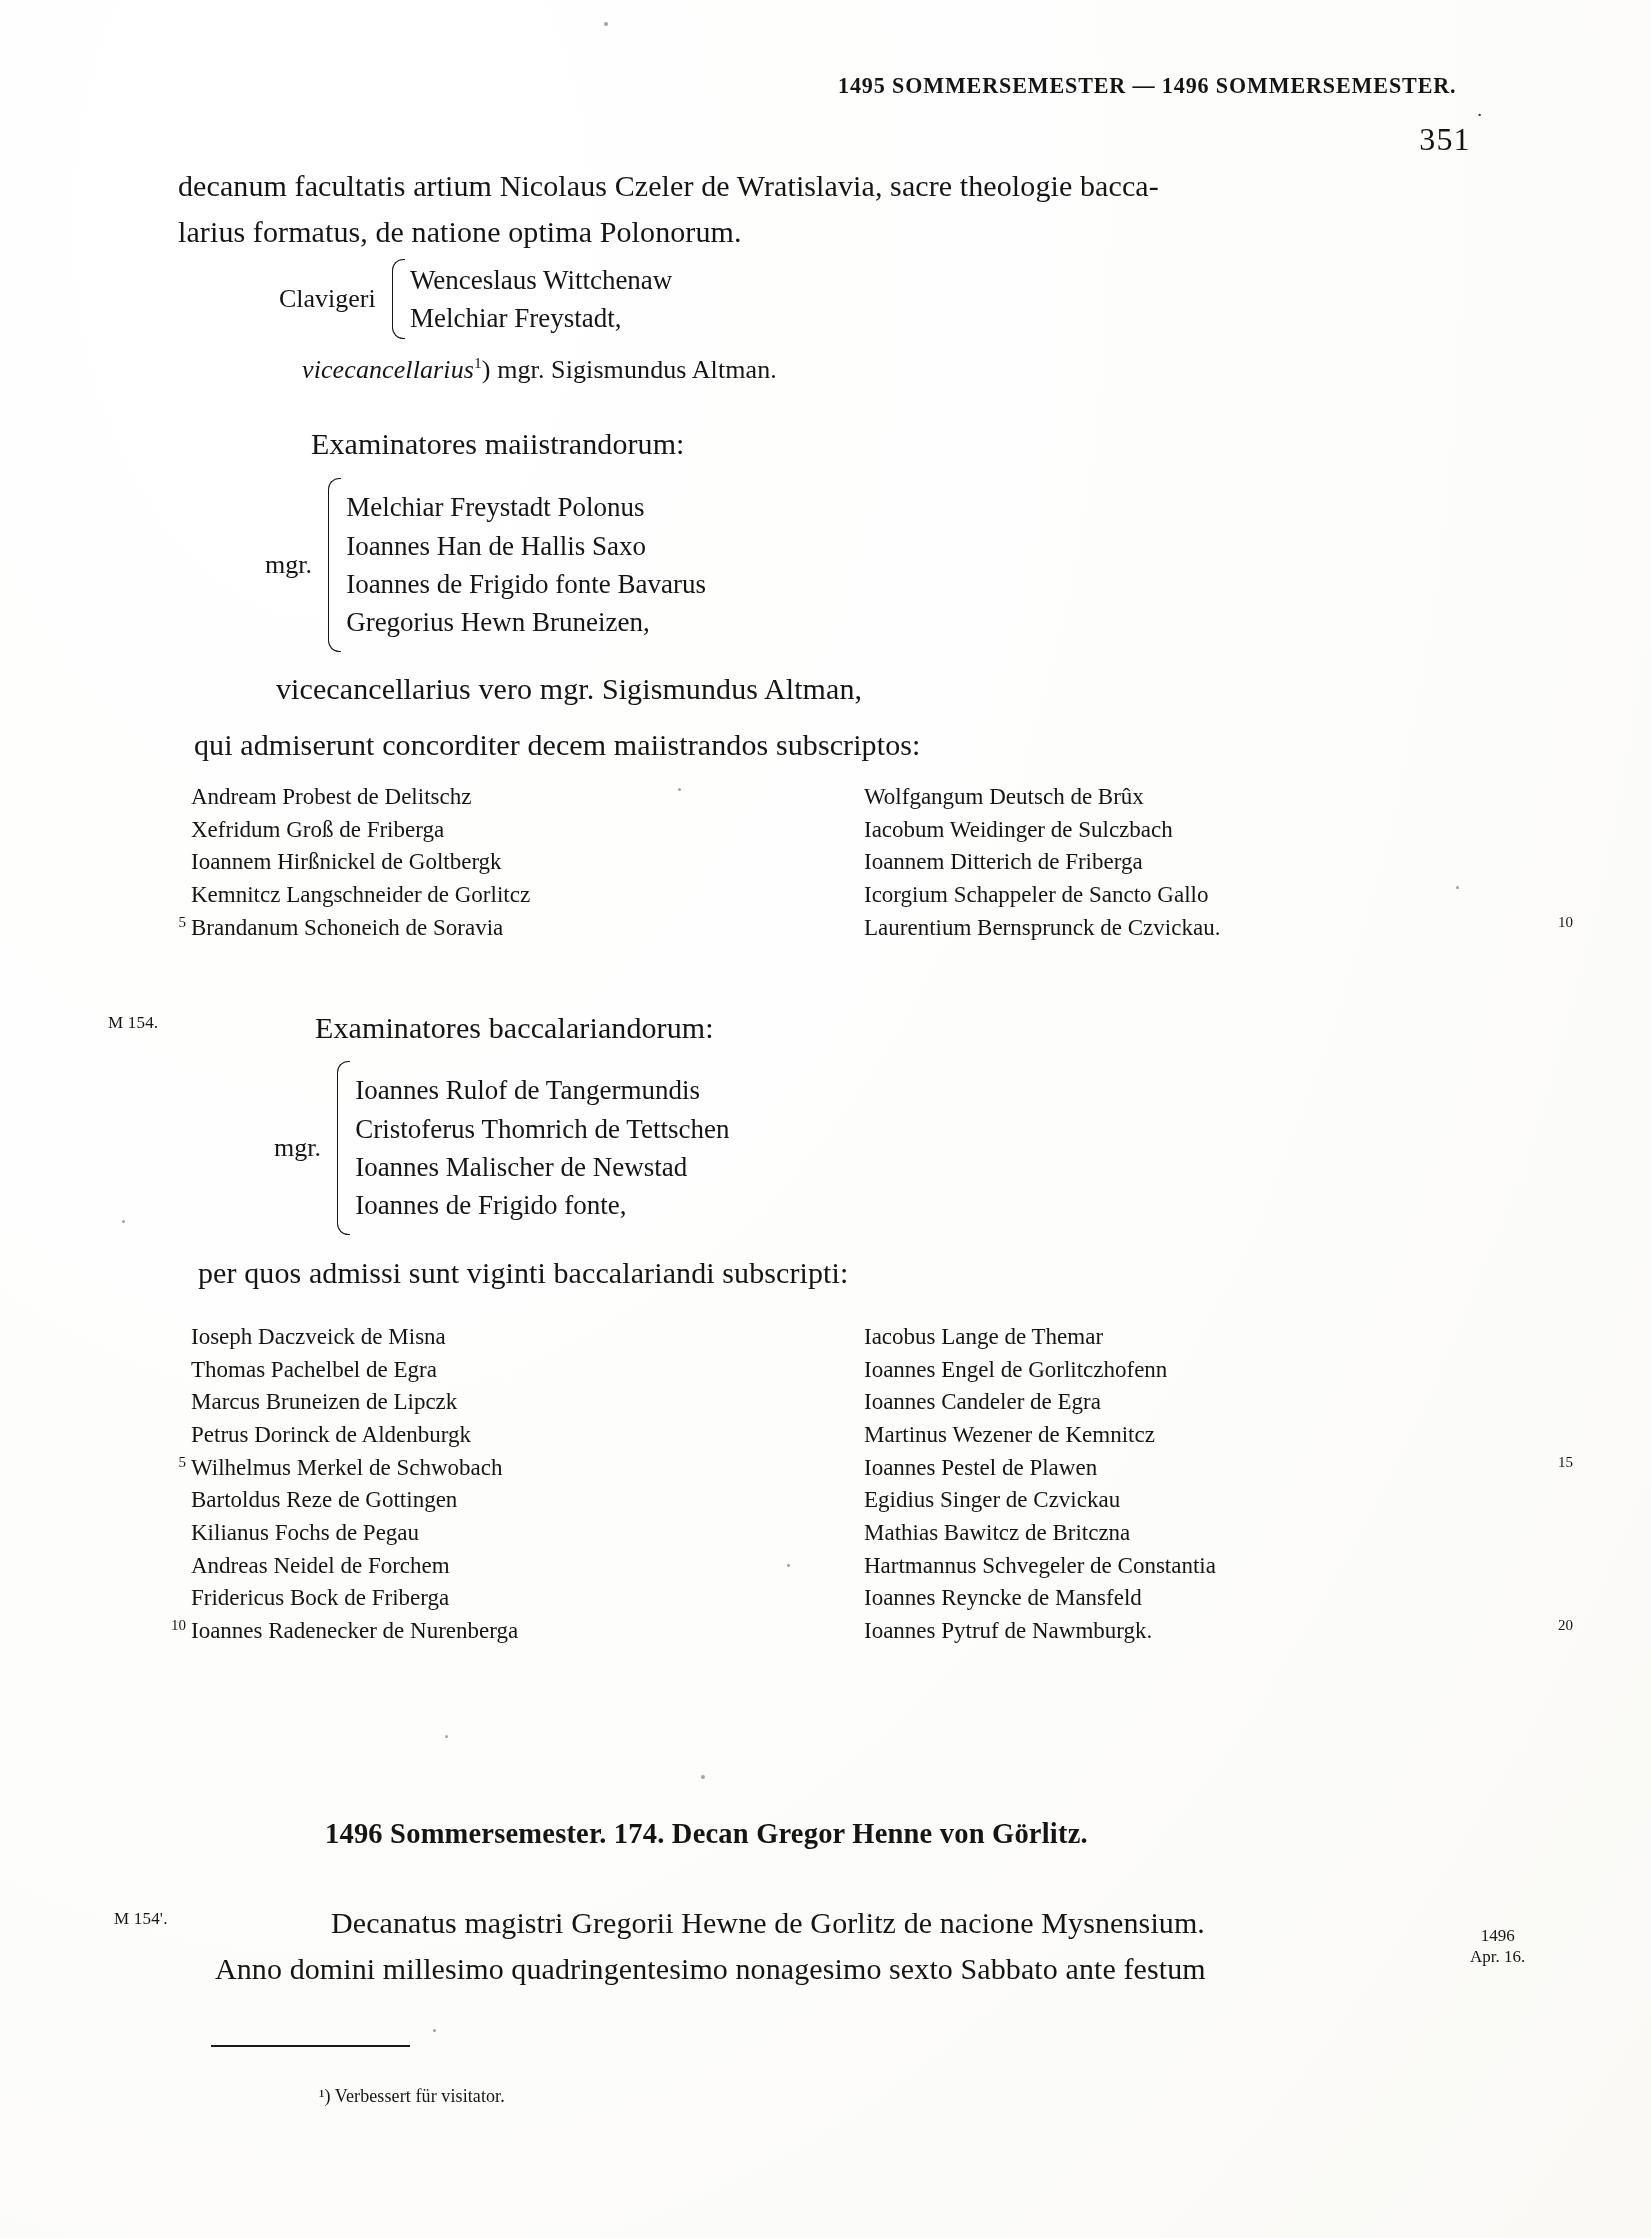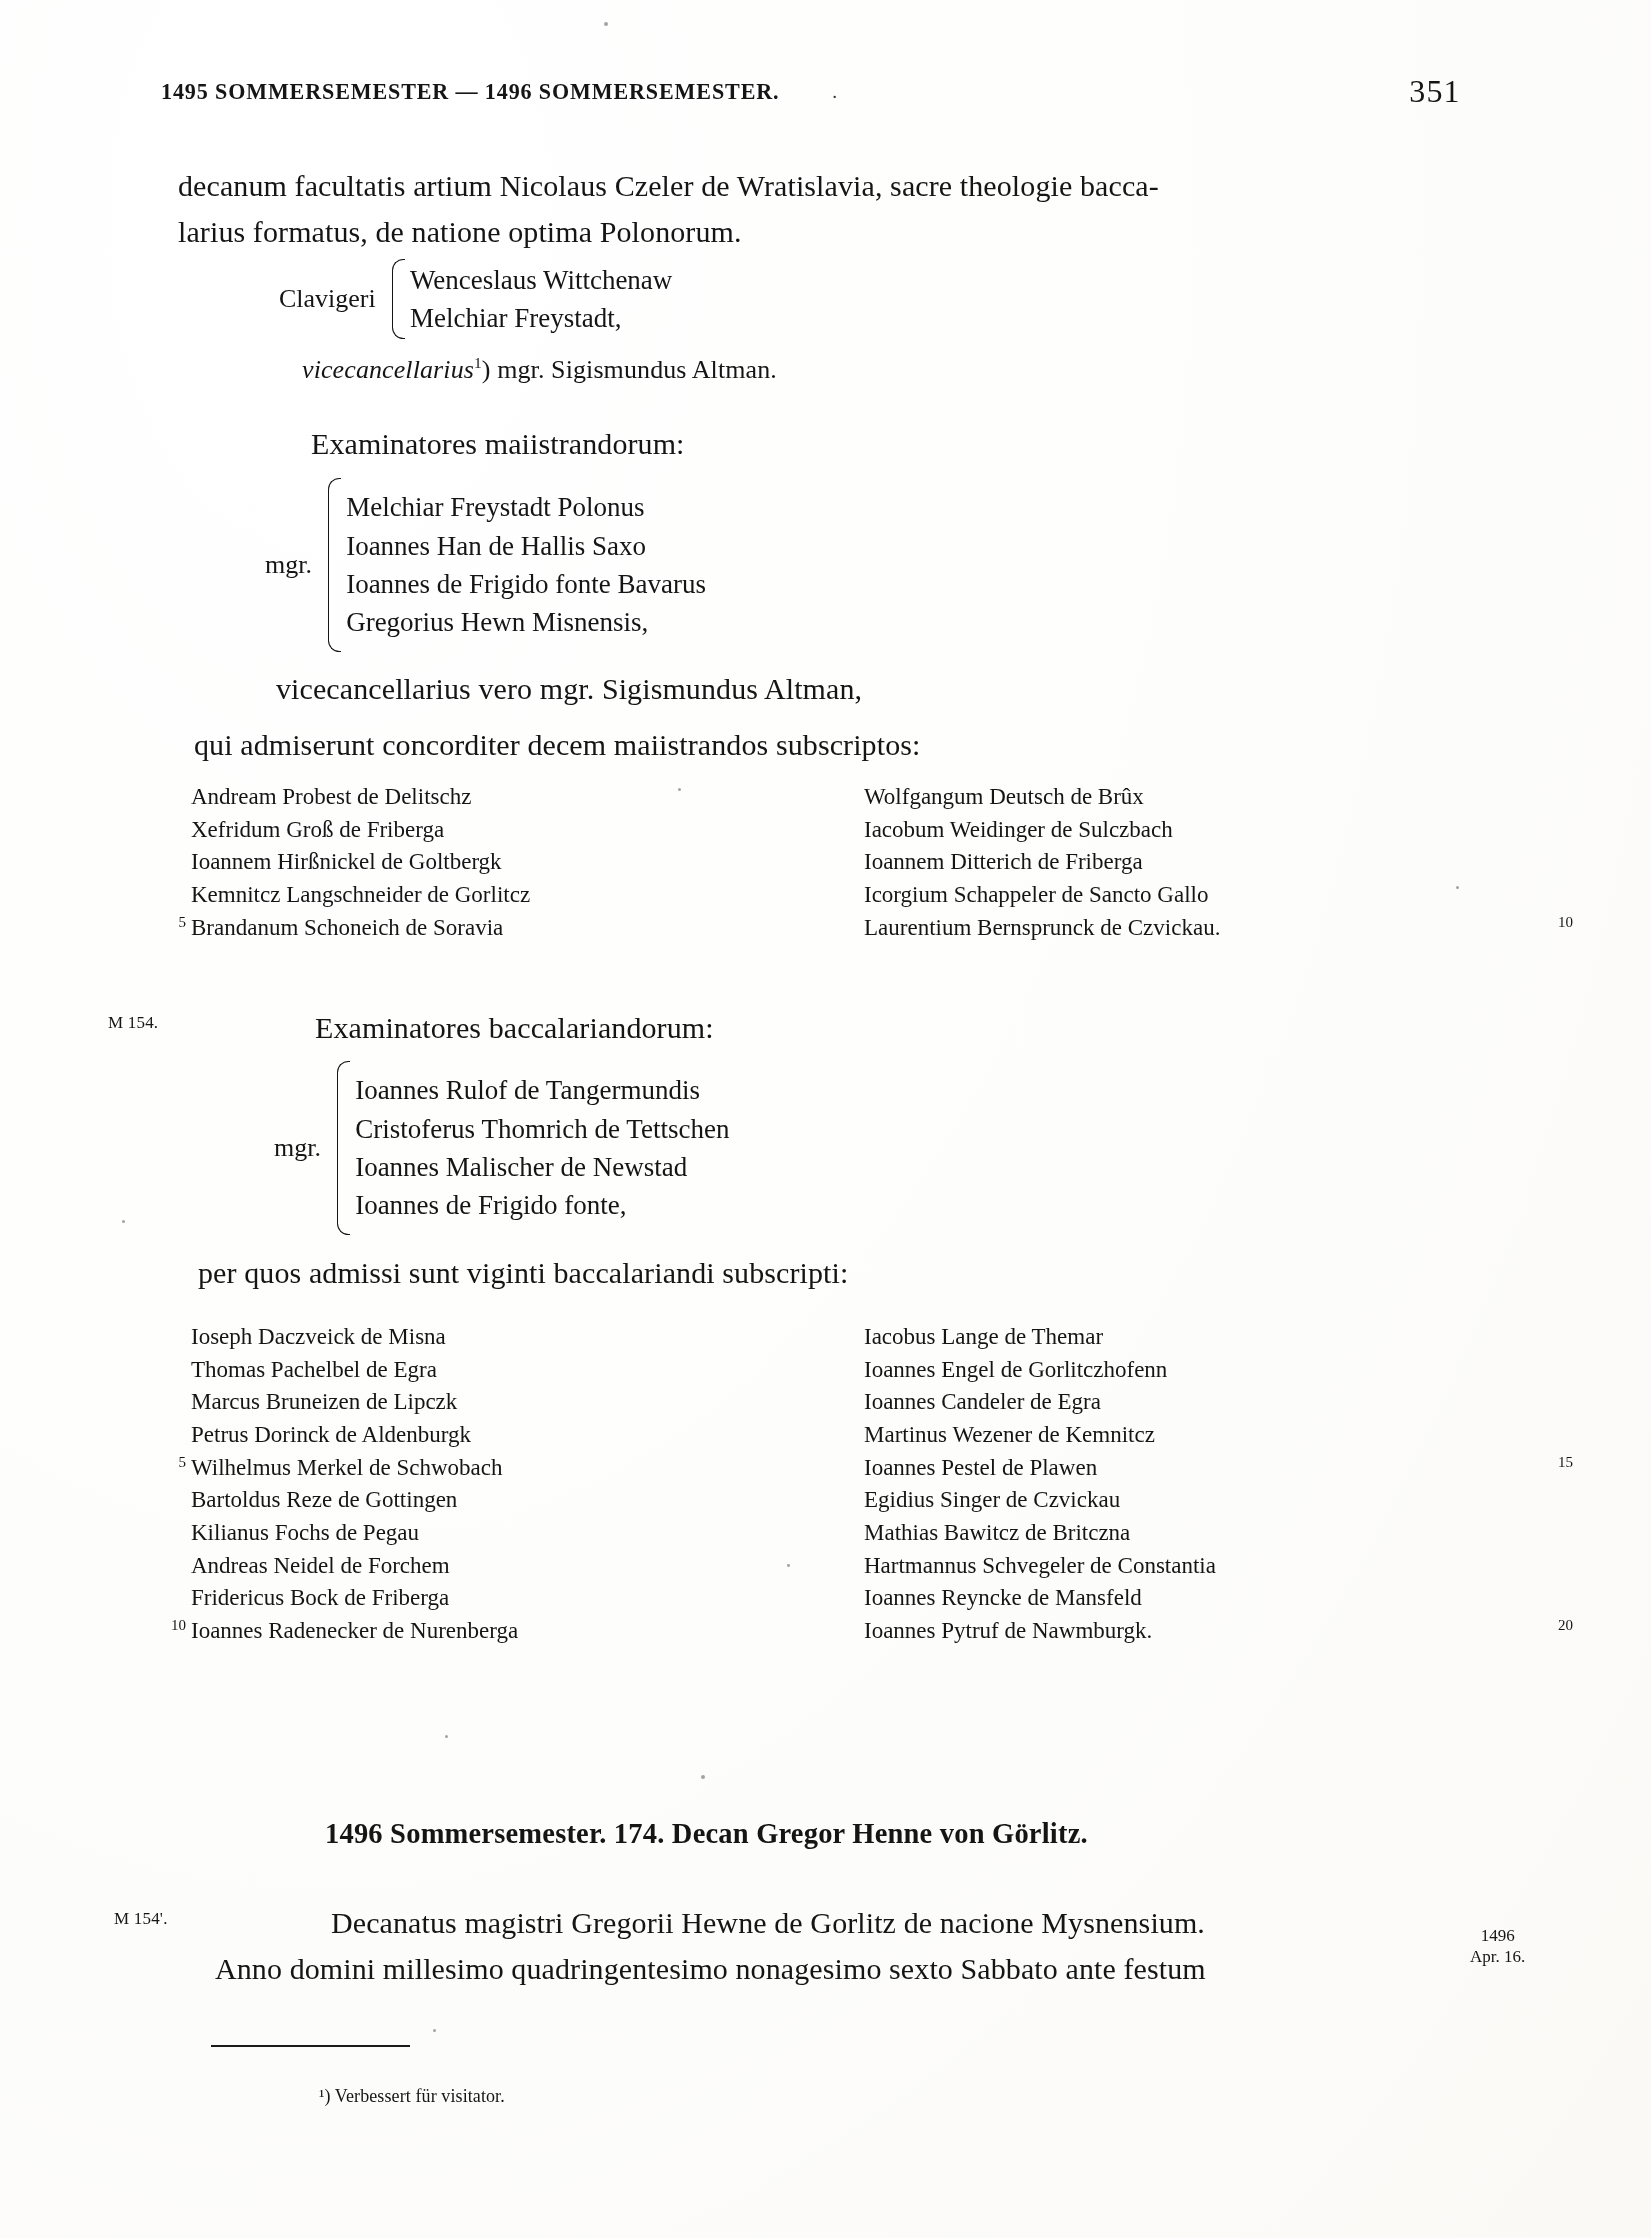--- a/index.html
+++ b/index.html
@@ -24,25 +24,26 @@
     left: 0; top: 0;
     width: 1651px;
     height: 2239px;
     background:
       radial-gradient(ellipse at 20% 10%, #ffffff 0%, #fdfdfc 55%, #faf9f6 100%);
   }
 
   
   .runhead {
     position: absolute;
-    left: 161px;
+    left: 171px;
     top: 73px;
     width: 1311px;
     display: flex;
-    align-items: center;
+    align-items: flex-end;
+    flex-direction: column;
   }
   .runhead-title {
     font-size: 23px;
     letter-spacing: 0.9px;
     font-weight: 700;
     white-space: nowrap;
     transform: scaleX(0.96);
     transform-origin: left center;
   }
   .runhead-dot {
@@ -223,21 +224,21 @@
 
   <div class="tx big" style="left:311px; top:416px;">Examinatores maiistrandorum:</div>
 
   <div class="bracegroup" style="left:265px; top:478px; height:174px;">
     <span class="brace-label">mgr.</span>
     <span class="brace-glyph"></span>
     <div class="brace-items">
       <div>Melchiar Freystadt Polonus</div>
       <div>Ioannes Han de Hallis Saxo</div>
       <div>Ioannes de Frigido fonte Bavarus</div>
-      <div>Gregorius Hewn Misnensis,</div>
+      <div>Gregorius Hewn Bruneizen,</div>
     </div>
   </div>
 
   <div class="tx big" style="left:276px; top:661px;">vicecancellarius vero mgr. Sigismundus Altman,</div>
   <div class="tx big" style="left:194px; top:717px;">qui admiserunt concorditer decem maiistrandos subscriptos:</div>
 
   <div class="namelist" style="left:191px; top:781px;">
     <div class="namecol" style="width:673px;">
       <div class="namerow">Andream Probest de Delitschz</div>
       <div class="namerow">Xefridum Groß de Friberga</div>

